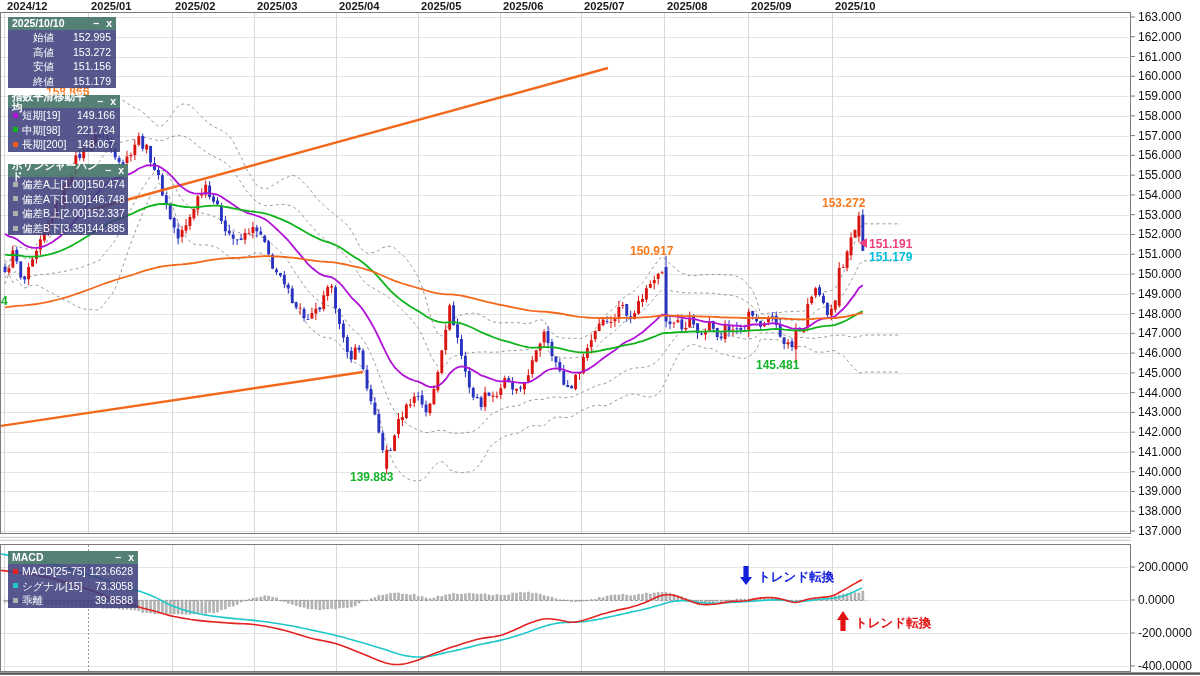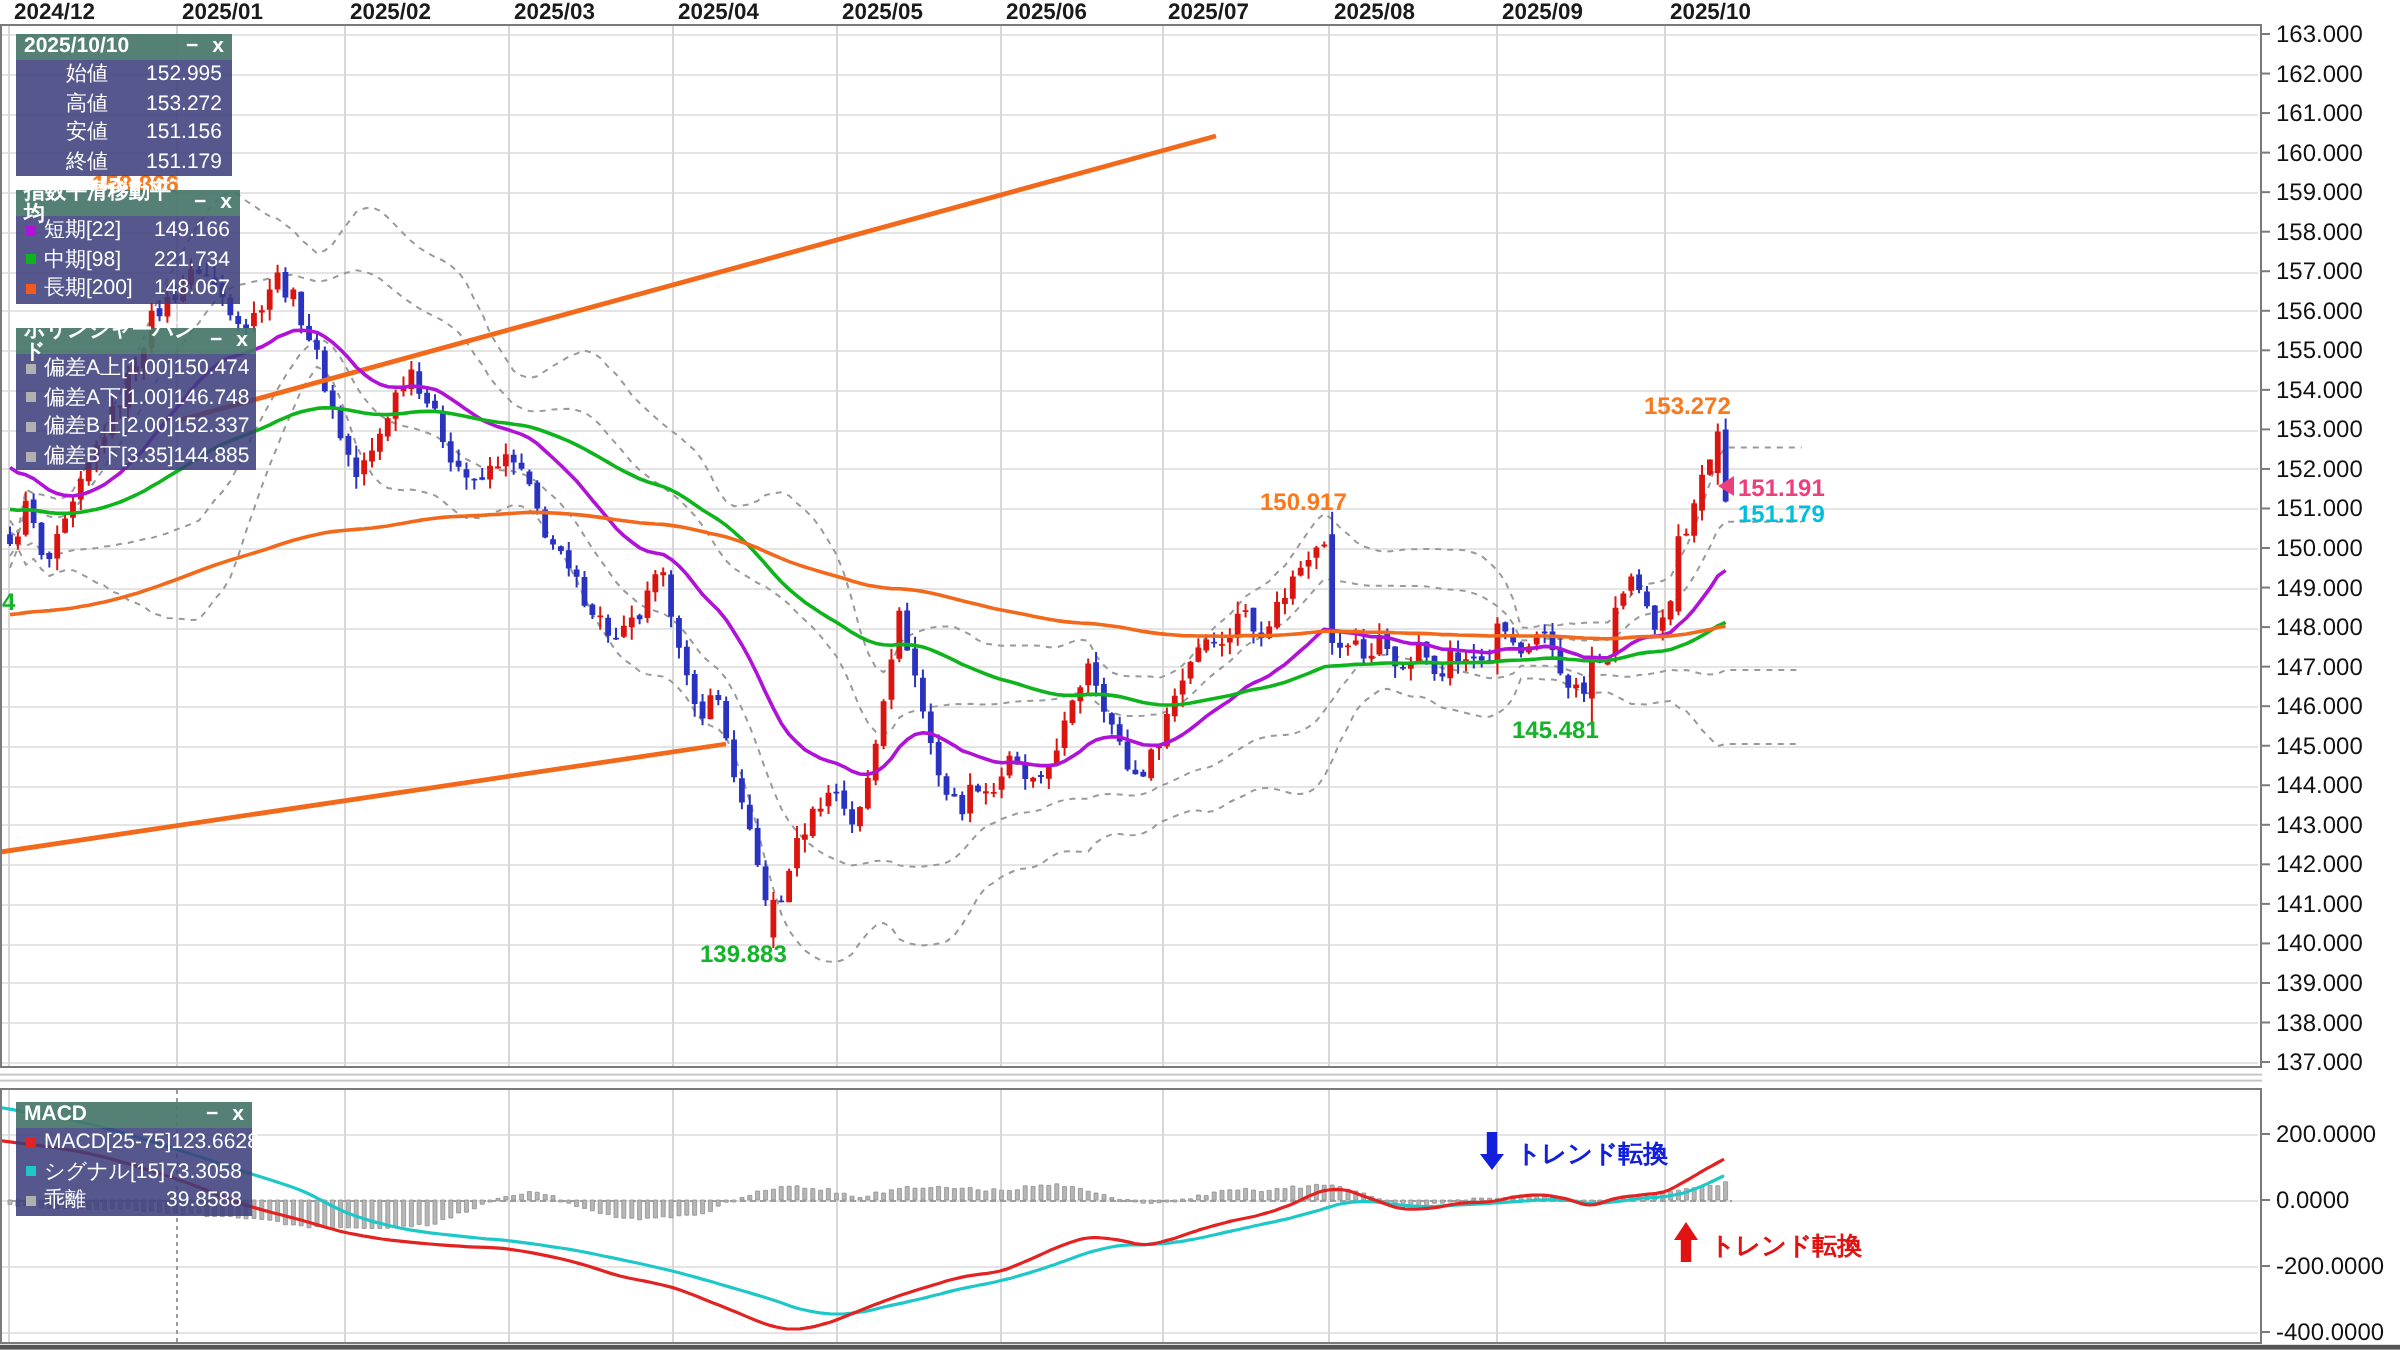--- a/index.html
+++ b/index.html
@@ -223,21 +223,21 @@
       </div>
   </div>
 
   <div class="panel" style="left:8px;top:95px;width:112px">
     <div class="p-head">
       <span>指数平滑移動平均</span>
       <span class="p-btns"><span>−</span><span>x</span></span>
     </div>
     <div class="p-row">
         <span class="dot" style="background: rgb(176, 18, 216);"></span>
-        <span class="p-label">短期[22]</span>
+        <span class="p-label">短期[19]</span>
         <span class="p-val">149.166</span>
       </div>
     <div class="p-row">
         <span class="dot" style="background: rgb(15, 180, 28);"></span>
         <span class="p-label">中期[98]</span>
         <span class="p-val">221.734</span>
       </div>
     <div class="p-row">
         <span class="dot" style="background: rgb(242, 89, 29);"></span>
         <span class="p-label">長期[200]</span>
@@ -265,21 +265,21 @@
         <span class="p-label">偏差B上[2.00]</span>
         <span class="p-val">152.337</span>
       </div>
     <div class="p-row">
         <span class="dot" style="background: rgb(176, 176, 176);"></span>
         <span class="p-label">偏差B下[3.35]</span>
         <span class="p-val">144.885</span>
       </div>
   </div>
 
-  <div class="panel" style="left:8px;top:551px;width:118px">
+  <div class="panel" style="left:8px;top:551px;width:130px">
     <div class="p-head">
       <span>MACD</span>
       <span class="p-btns"><span>−</span><span>x</span></span>
     </div>
     <div class="p-row">
         <span class="dot" style="background: rgb(227, 34, 34);"></span>
         <span class="p-label">MACD[25-75]</span>
         <span class="p-val">123.6628</span>
       </div>
     <div class="p-row">

